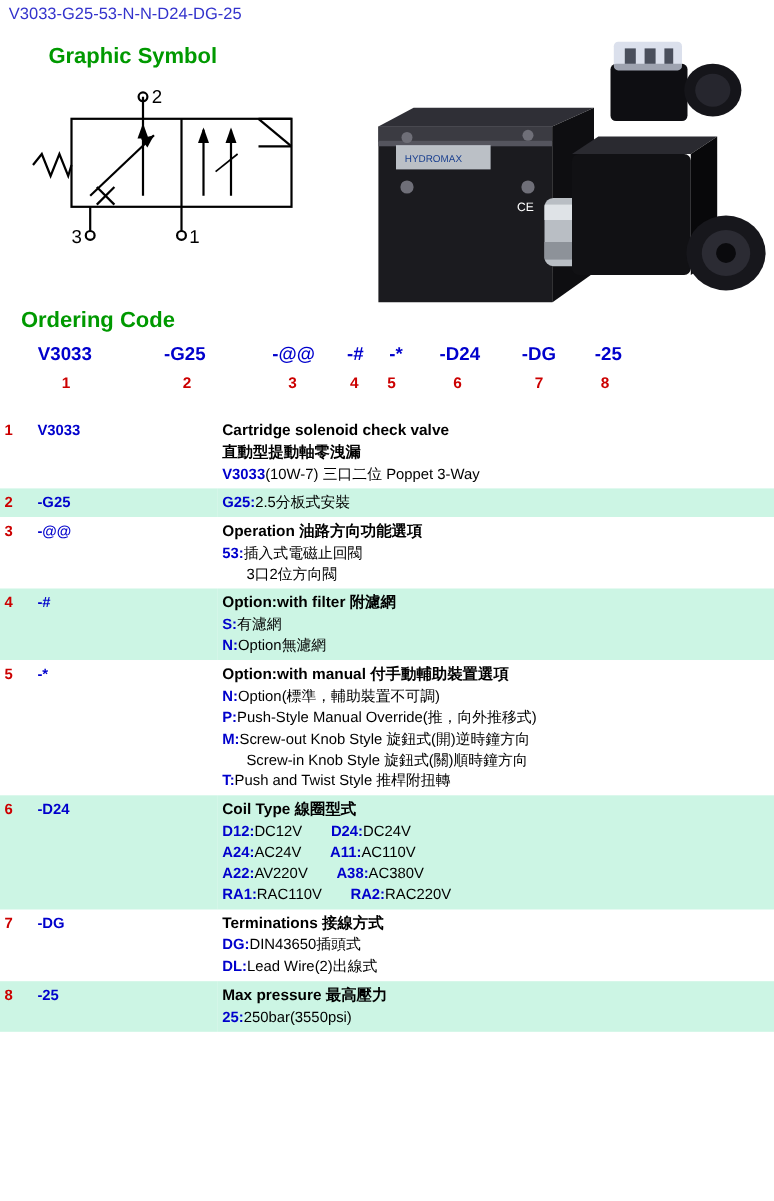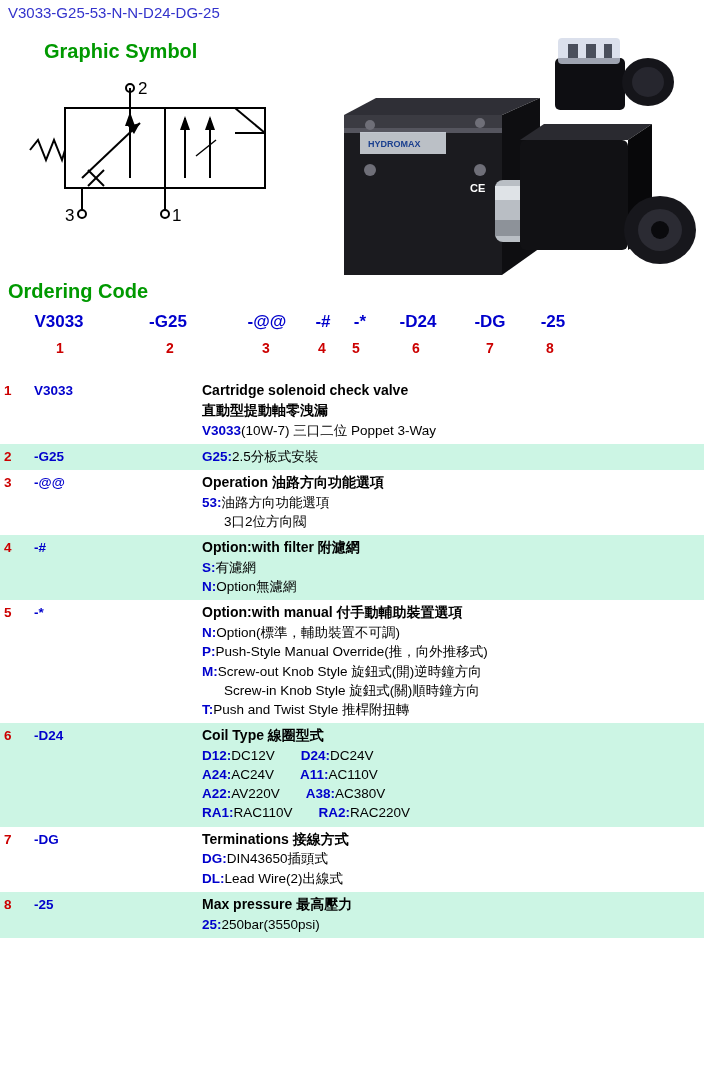--- a/index.html
+++ b/index.html
@@ -17,27 +17,27 @@
   .part-number{
     position:absolute;left:8px;top:4px;
     font-size:15px;color:#3333cc;
     font-family:"Liberation Sans", sans-serif;
   }
   .section-title{
     position:absolute;
     font-size:20px;font-weight:bold;color:#009900;
   }
   #graphic-symbol-title{left:12px;top:40px;margin-left:32px;}
-  #ordering-code-title{left:8px;top:280px;}
+  #ordering-code-title{left:19px;top:280px;}
 
   
   .schematic{position:absolute;left:20px;top:78px;width:290px;height:180px;}
 
   
-  .photo{position:absolute;left:330px;top:20px;width:370px;height:255px;font-weight:bold;}
+  .photo{position:absolute;left:330px;top:20px;width:370px;height:255px;}
 
   
   .code-head{position:absolute;top:312px;left:0;width:704px;height:48px;}
   .code-token{
     position:absolute;font-weight:bold;font-size:17px;color:#0000cc;
     text-align:center;
   }
   .code-num{
     position:absolute;font-weight:bold;font-size:14px;color:#cc0000;
     text-align:center;width:24px;
@@ -200,21 +200,21 @@
           <td class="c-code">-G25</td>
           <td class="c-desc">
             <div class="d-line"><span class="b-blue">G25:</span><span>2.5分板式安裝</span></div>
           </td>
         </tr>
         <tr class="plain">
           <td class="c-num">3</td>
           <td class="c-code">-@@</td>
           <td class="c-desc">
             <div class="d-line d-bold">Operation 油路方向功能選項</div>
-            <div class="d-line"><span class="b-blue">53:</span><span>油路方向功能選項</span></div>
+            <div class="d-line"><span class="b-blue">53:</span><span>插入式電磁止回閥</span></div>
             <div class="d-line"><span class="indent">3口2位方向閥</span></div>
           </td>
         </tr>
         <tr class="shade">
           <td class="c-num">4</td>
           <td class="c-code">-#</td>
           <td class="c-desc">
             <div class="d-line d-bold">Option:with filter 附濾網</div>
             <div class="d-line"><span class="b-blue">S:</span><span>有濾網</span></div>
             <div class="d-line"><span class="b-blue">N:</span><span>Option無濾網</span></div>

